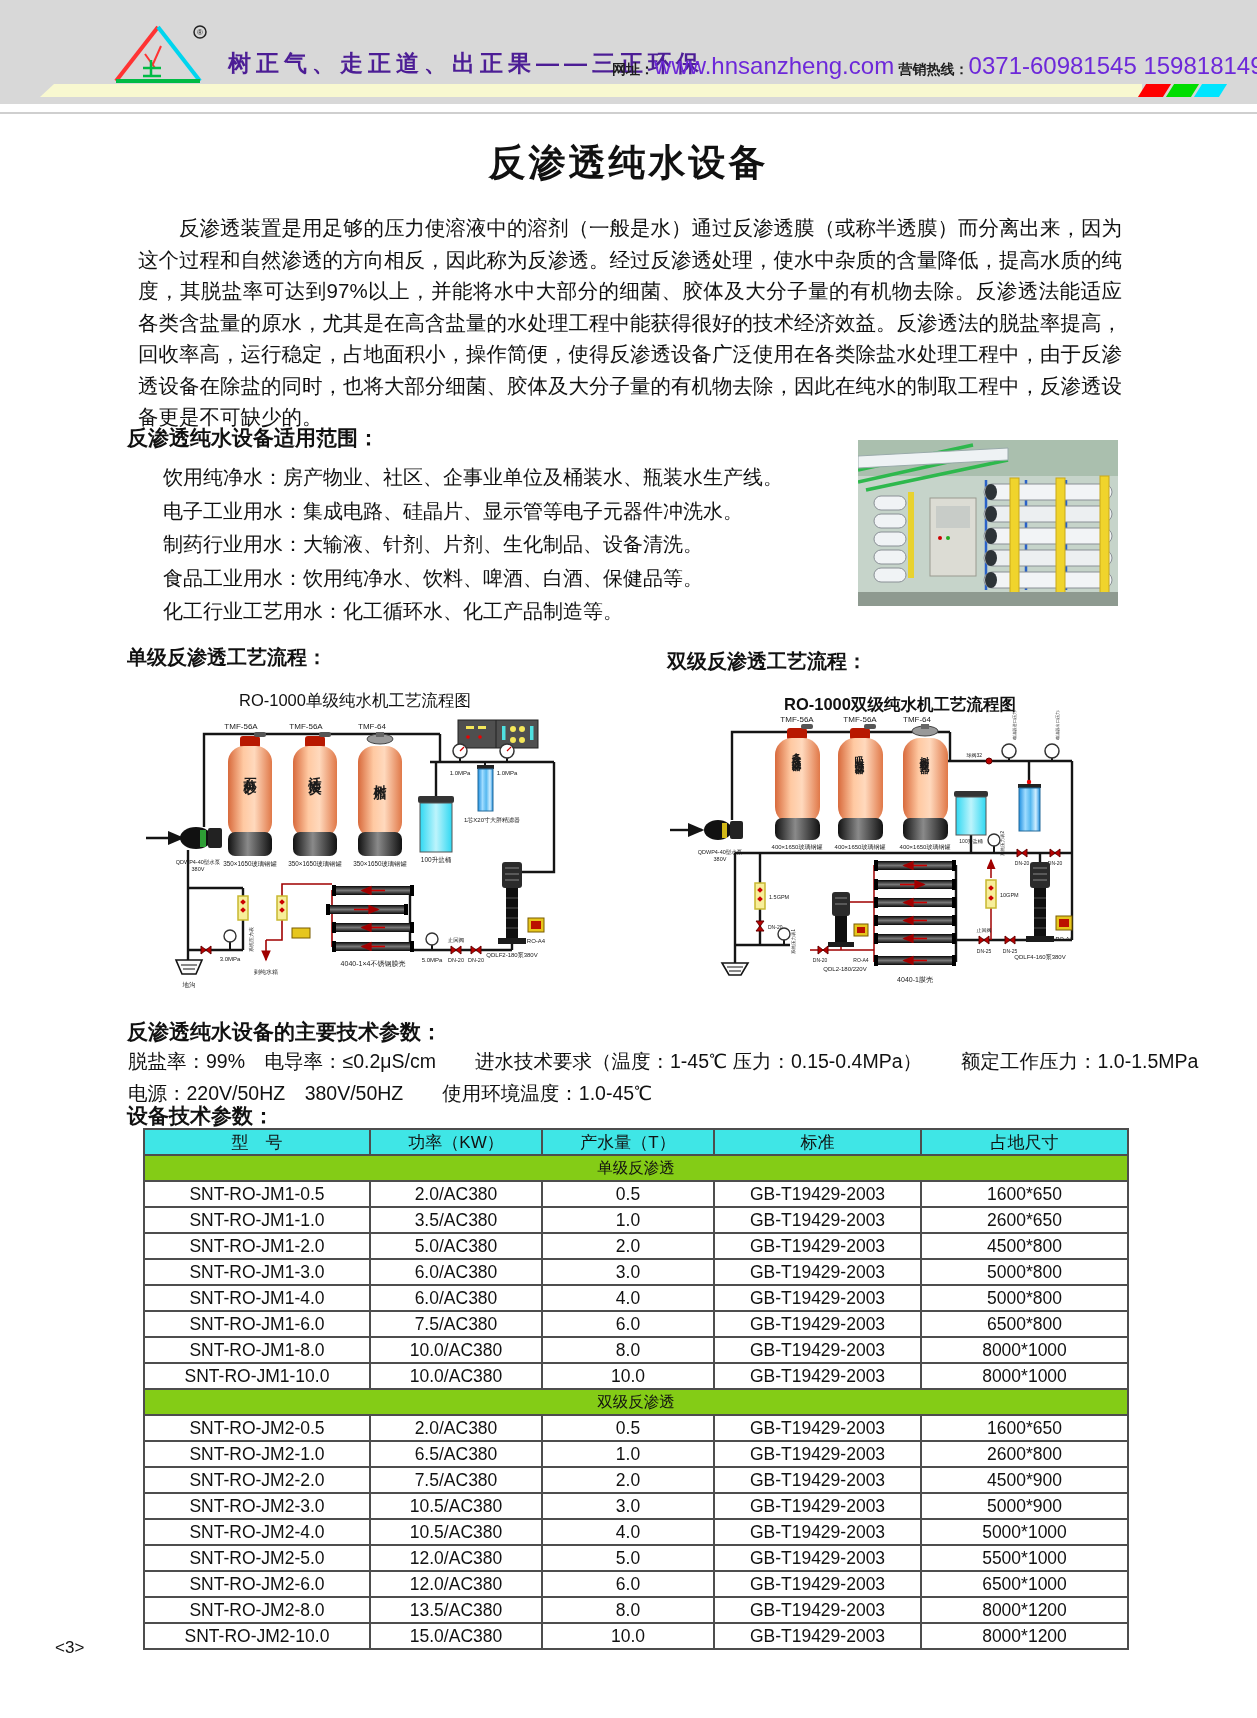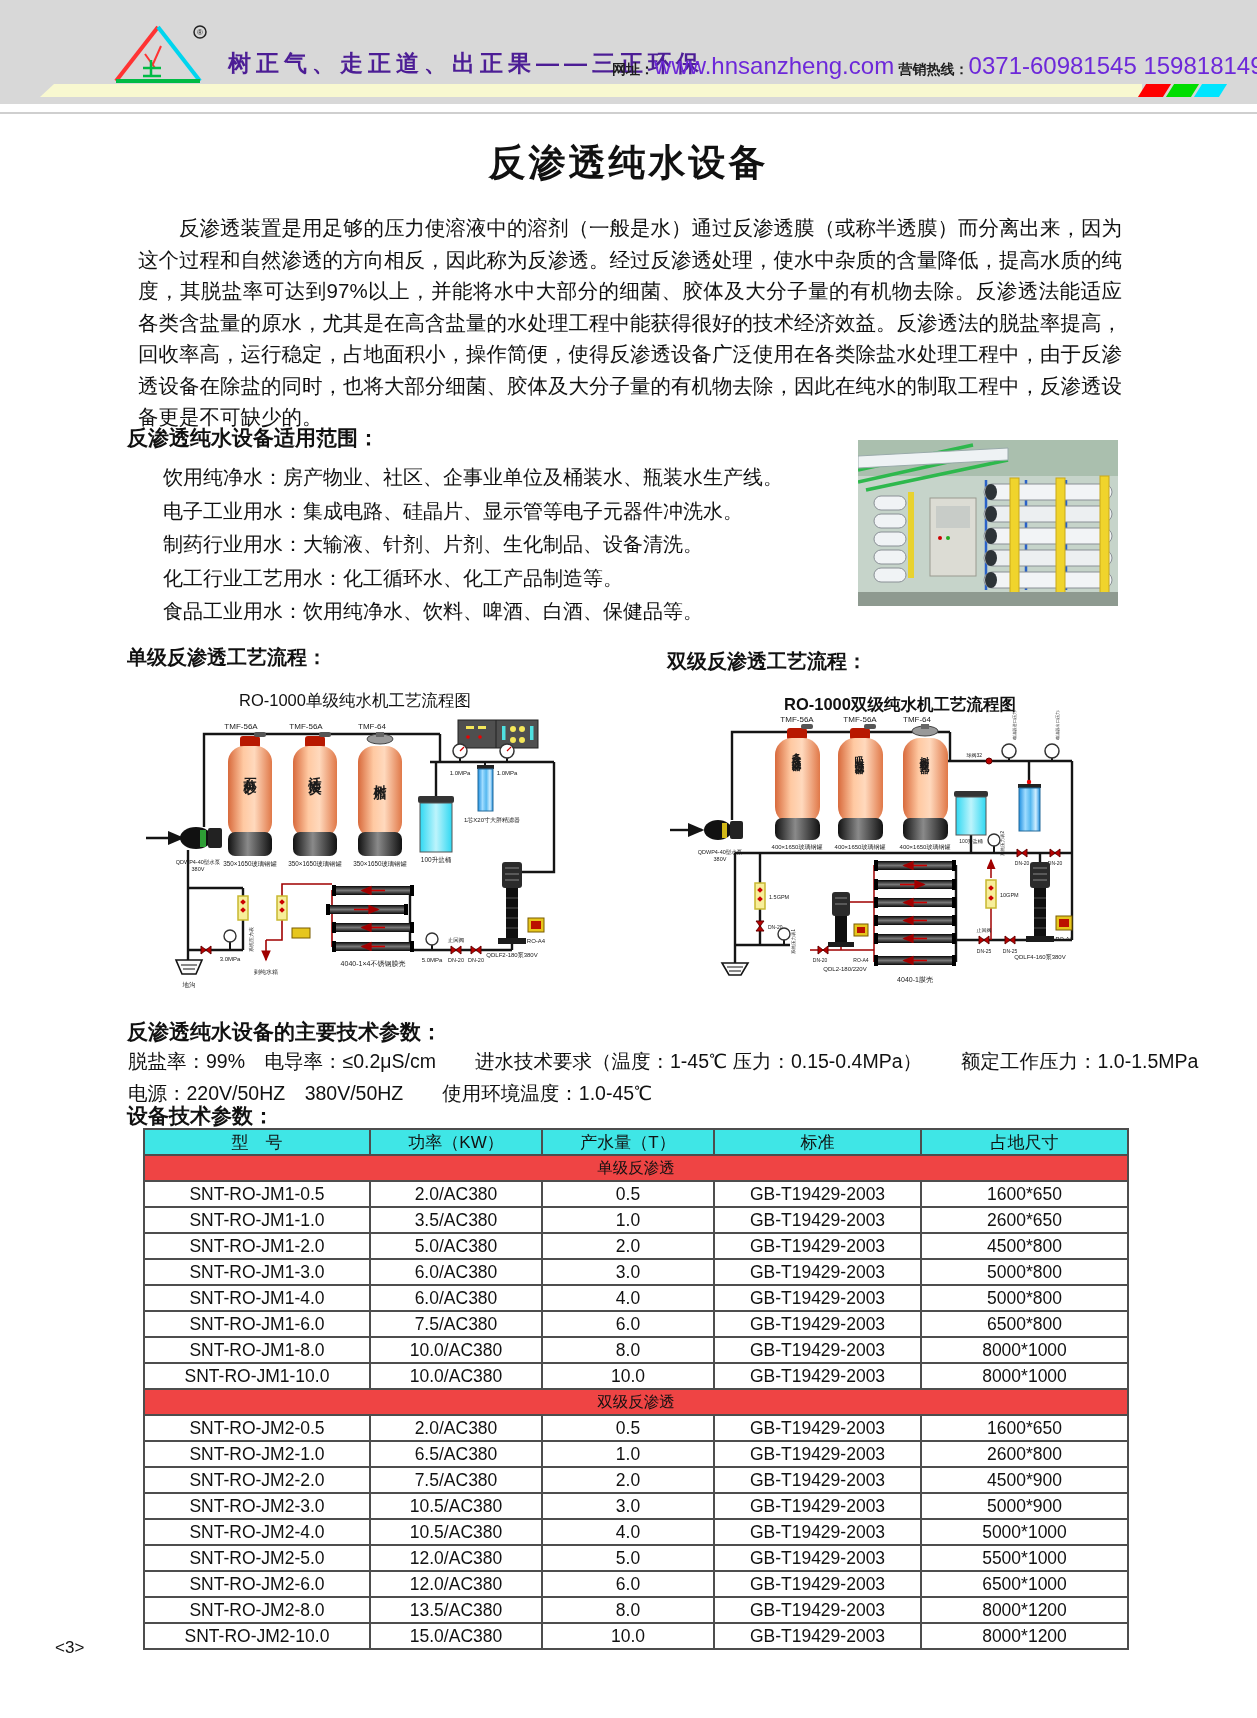--- a/index.html
+++ b/index.html
@@ -52,21 +52,21 @@
   .params-l1 { position:absolute; top:1048px; left:128px; font-size:19.5px; margin:0; white-space:nowrap; }
   .params-l2 { position:absolute; top:1080px; left:128px; font-size:19.5px; margin:0; white-space:nowrap; }
   .params-h2 { position:absolute; top:1102px; left:127px; font-size:21px; font-weight:bold; margin:0; }
 
   
   .spec-table { position:absolute; top:1128px; left:143px; border-collapse:collapse;
                 table-layout:fixed; width:984px;padding-left:28px; }
   .spec-table th, .spec-table td { border:2px solid #4d4d4d; text-align:center; padding:0;
                 height:24px; font-size:17.5px; font-weight:normal; overflow:hidden; }
   .spec-table th { background:#3fe6e6; font-size:17px; }
-  .spec-table td.section { background:#ef4444; font-size:15.5px;margin-left:9px; }
+  .spec-table td.section { background:#84cc16; font-size:15.5px;margin-left:9px; }
 
   .page-num { position:absolute; top:1638px; left:55px; font-size:17px; }
 </style>
 </head>
 <body>
 
 <div class="page">
 
   <div class="head-band"></div>
   <svg class="logo" viewBox="0 0 110 66">
@@ -90,22 +90,22 @@
   <div class="flag c"></div>
   <div class="head-rule"></div>
 
   <h1 class="doc-title">反渗透纯水设备</h1>
   <p class="intro">反渗透装置是用足够的压力使溶液中的溶剂（一般是水）通过反渗透膜（或称半透膜）而分离出来，因为这个过程和自然渗透的方向相反，因此称为反渗透。经过反渗透处理，使水中杂质的含量降低，提高水质的纯度，其脱盐率可达到97%以上，并能将水中大部分的细菌、胶体及大分子量的有机物去除。反渗透法能适应各类含盐量的原水，尤其是在高含盐量的水处理工程中能获得很好的技术经济效益。反渗透法的脱盐率提高，回收率高，运行稳定，占地面积小，操作简便，使得反渗透设备广泛使用在各类除盐水处理工程中，由于反渗透设备在除盐的同时，也将大部分细菌、胶体及大分子量的有机物去除，因此在纯水的制取工程中，反渗透设备更是不可缺少的。</p>
   <div class="scope">
     <h2>反渗透纯水设备适用范围：</h2>
     <p>饮用纯净水：房产物业、社区、企事业单位及桶装水、瓶装水生产线。</p>
     <p>电子工业用水：集成电路、硅晶片、显示管等电子元器件冲洗水。</p>
     <p>制药行业用水：大输液、针剂、片剂、生化制品、设备清洗。</p>
+    <p>食品工业用水：饮用纯净水、饮料、啤酒、白酒、保健品等。</p>
     <p>化工行业工艺用水：化工循环水、化工产品制造等。</p>
-    <p>食品工业用水：饮用纯净水、饮料、啤酒、白酒、保健品等。</p>
   </div>
 
   <svg class="photo" viewBox="0 0 260 166">
     <rect width="260" height="166" fill="#c6d4ca"></rect>
     <rect width="260" height="36" fill="#aabfae"></rect>
     <path d="M0,30 L115,5 M0,42 L135,12 M8,50 L150,20" stroke="#2eb84d" stroke-width="3.5" fill="none"></path>
     <polygon points="0,16 150,8 150,20 0,28" fill="#eef2f4" stroke="#9aa" stroke-width="1"></polygon>
     <rect x="50" y="52" width="6" height="86" fill="#e8d22e"></rect>
     <rect x="16" y="56" width="32" height="14" rx="7" fill="#f0f3f5" stroke="#8a9096"></rect>
     <rect x="16" y="74" width="32" height="14" rx="7" fill="#f0f3f5" stroke="#8a9096"></rect>

